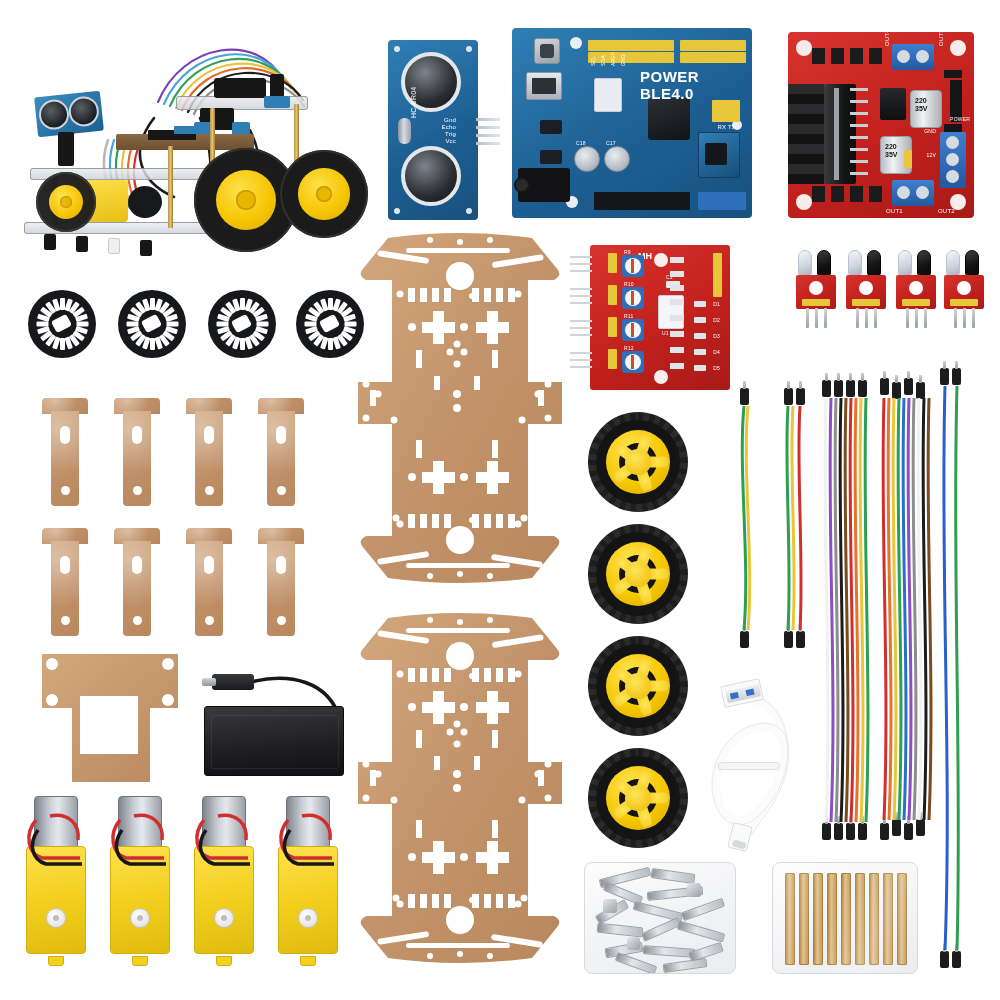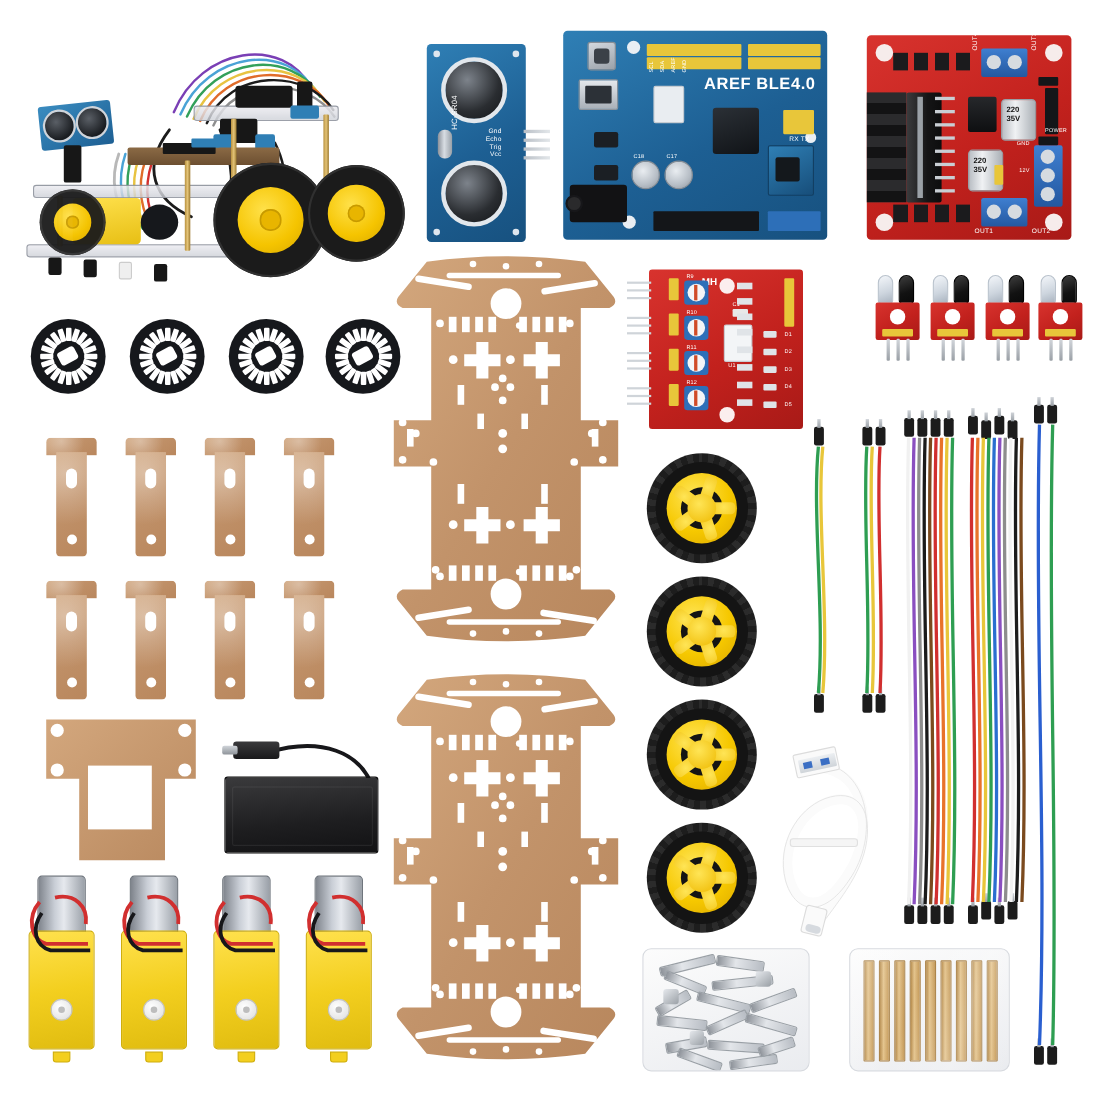--- a/index.html
+++ b/index.html
@@ -279,21 +279,21 @@
     <div style="position:absolute;left:76px;top:12px;width:86px;height:11px;background:#e8c63a;border-radius:1px;"></div>
     <div style="position:absolute;left:168px;top:12px;width:66px;height:11px;background:#e8c63a;border-radius:1px;"></div>
     <div style="position:absolute;left:76px;top:24px;width:86px;height:11px;background:#e8c63a;border-radius:1px;"></div>
     <div style="position:absolute;left:168px;top:24px;width:66px;height:11px;background:#e8c63a;border-radius:1px;"></div>
 
     <div style="position:absolute;left:200px;top:72px;width:28px;height:22px;background:#e8c63a;border-radius:1px;"></div>
 
     <div style="position:absolute;left:82px;bottom:8px;width:96px;height:18px;background:#141619;border-radius:1px;"></div>
     <div style="position:absolute;left:186px;bottom:8px;width:48px;height:18px;background:#2d6fb8;border-radius:1px;"></div>
 
-    <div style="position:absolute;left:128px;top:40px;color:#ffffff;font-size:15px;font-weight:bold;letter-spacing:.5px;">AREF BLE4.0</div>
+    <div style="position:absolute;left:128px;top:40px;color:#ffffff;font-size:15px;font-weight:bold;letter-spacing:.5px;">POWER BLE4.0</div>
     <div class="txt" style="position:absolute;right:16px;top:96px;font-size:6px;">RX TX</div>
     <div class="txt" style="position:absolute;left:78px;top:38px;font-size:5px;transform:rotate(-90deg);transform-origin:0 0;">SCL</div>
     <div class="txt" style="position:absolute;left:88px;top:38px;font-size:5px;transform:rotate(-90deg);transform-origin:0 0;">SDA</div>
     <div class="txt" style="position:absolute;left:98px;top:38px;font-size:5px;transform:rotate(-90deg);transform-origin:0 0;">AREF</div>
     <div class="txt" style="position:absolute;left:108px;top:38px;font-size:5px;transform:rotate(-90deg);transform-origin:0 0;">GND</div>
   </div>
 
   <div class="item pcb-red" id="motor-driver" style="left:788px; top:32px; width:186px; height:186px; border-radius:4px;">
     <div style="position:absolute;left:8px;top:8px;width:16px;height:16px;border-radius:50%;background:#f6eceb;"></div>
     <div style="position:absolute;right:8px;top:8px;width:16px;height:16px;border-radius:50%;background:#f6eceb;"></div>

